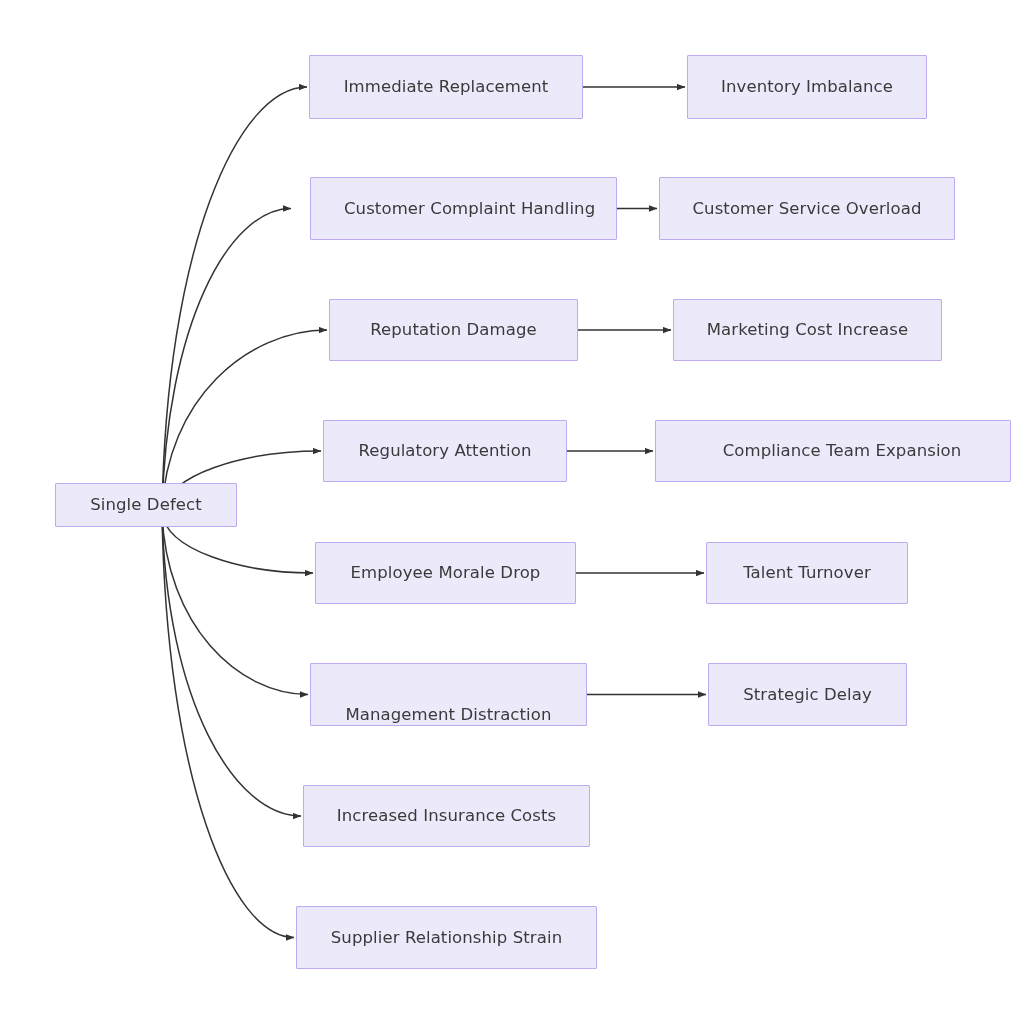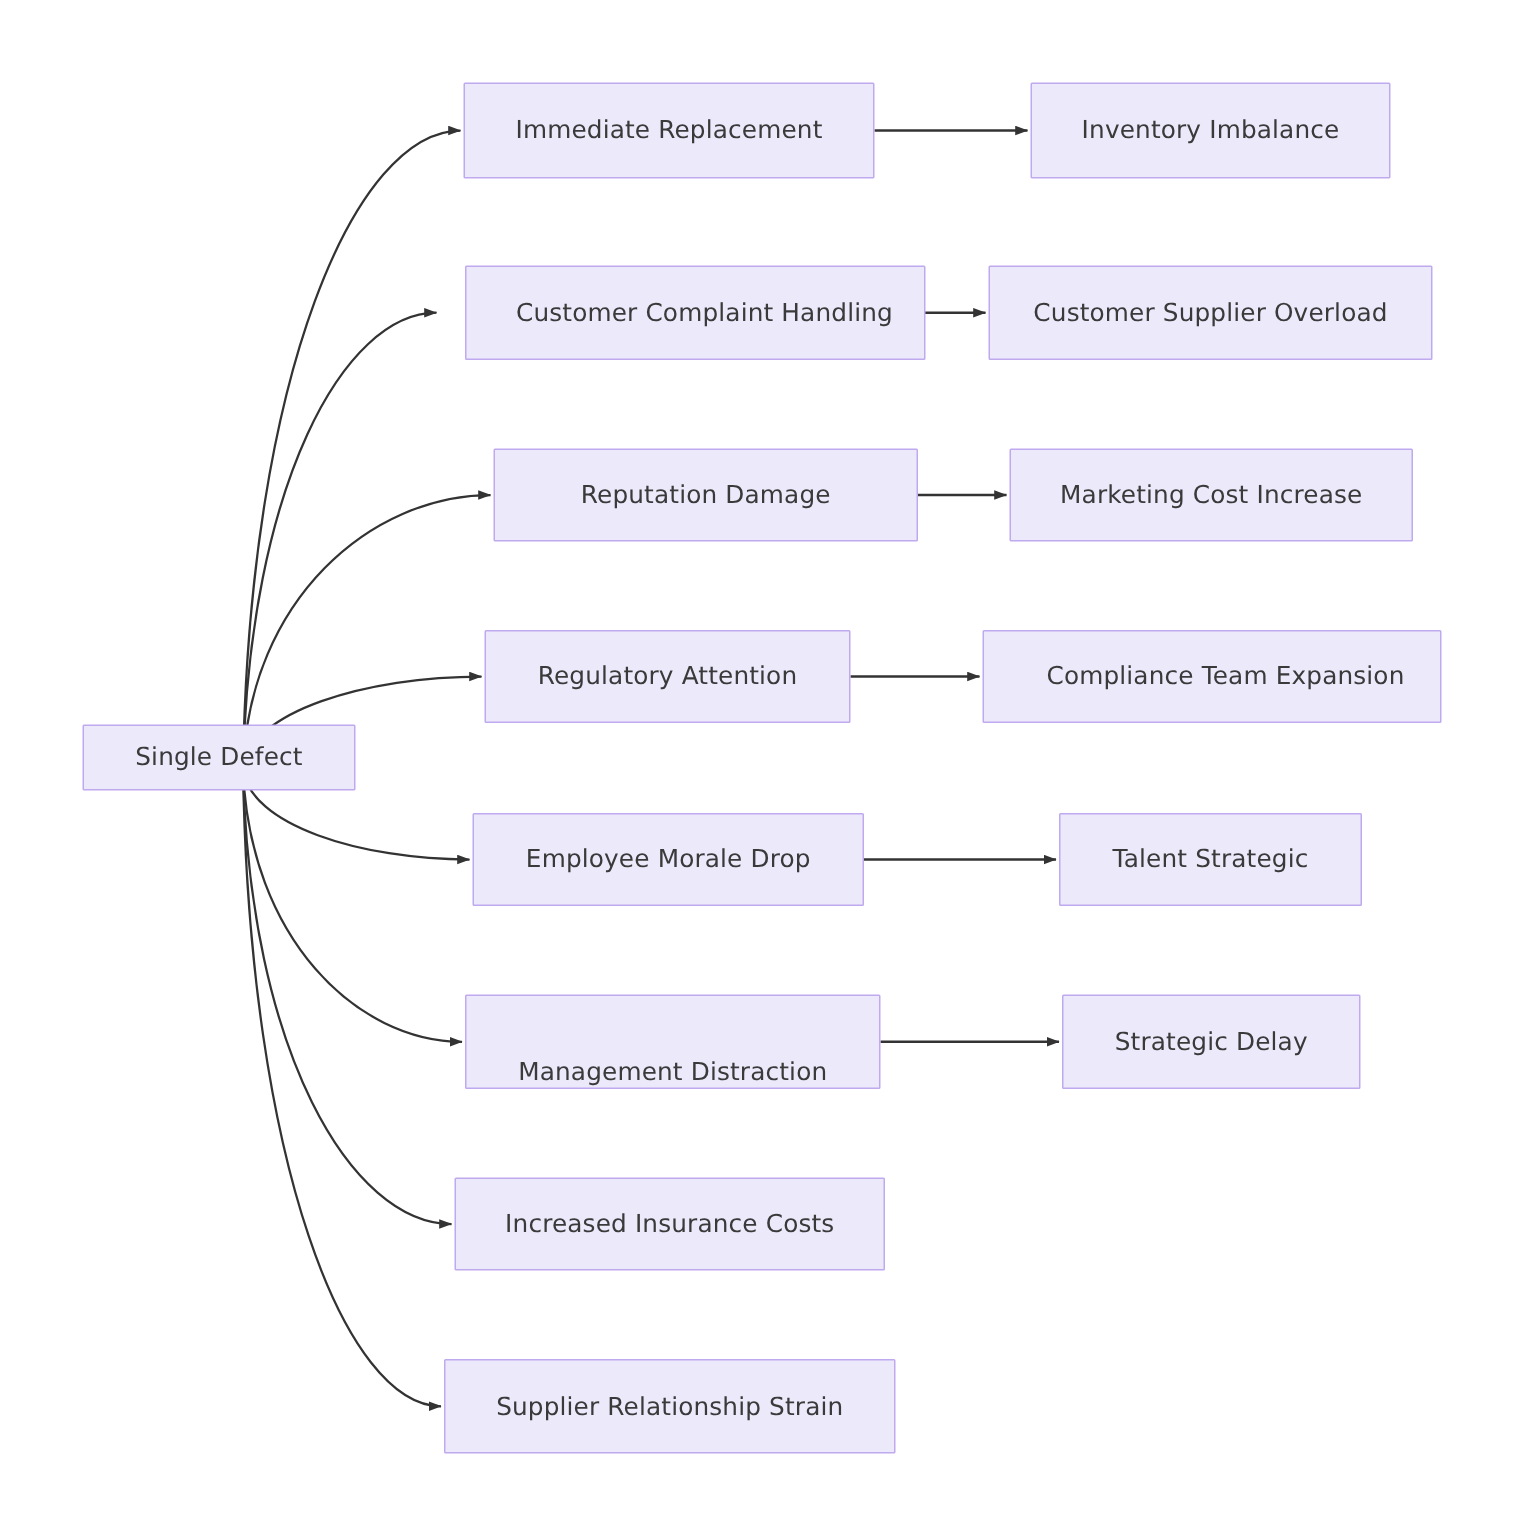--- a/index.html
+++ b/index.html
@@ -90,39 +90,39 @@
       <div class="node" id="node-immediate-replacement" style="left: 309px; top: 55px; width: 274px; height: 64px; text-align: right;">
         <span class="node-label">Immediate Replacement</span>
       </div>
       <div class="node" id="node-inventory-imbalance" style="left: 687px; top: 55px; width: 240px; height: 64px;">
         <span class="node-label">Inventory Imbalance</span>
       </div>
       <div class="node clipped" id="node-customer-complaint-handling" style="left: 293px; top: 177px; width: 307px; height: 63px; margin-left: 17px;">
         <span class="node-label">Customer Complaint Handling</span>
       </div>
       <div class="node" id="node-customer-service-overload" style="left: 659px; top: 177px; width: 296px; height: 63px;">
-        <span class="node-label">Customer Supplier Overload</span>
+        <span class="node-label">Customer Service Overload</span>
       </div>
-      <div class="node" id="node-reputation-damage" style="left: 329px; top: 299px; width: 283px; height: 62px;">
+      <div class="node" id="node-reputation-damage" style="left: 329px; top: 299px; width: 249px; height: 62px;">
         <span class="node-label">Reputation Damage</span>
       </div>
       <div class="node" id="node-marketing-cost-increase" style="left: 673px; top: 299px; width: 269px; height: 62px;">
         <span class="node-label">Marketing Cost Increase</span>
       </div>
       <div class="node" id="node-regulatory-attention" style="left: 323px; top: 420px; width: 244px; height: 62px;">
         <span class="node-label">Regulatory Attention</span>
       </div>
-      <div class="node" id="node-compliance-team-expansion" style="left: 655px; top: 420px; width: 306px; height: 62px; padding-left: 18px;">
+      <div class="node" id="node-compliance-team-expansion" style="left: 655px; top: 420px; width: 356px; height: 62px; padding-left: 18px;">
         <span class="node-label">Compliance Team Expansion</span>
       </div>
       <div class="node" id="node-employee-morale-drop" style="left: 315px; top: 542px; width: 261px; height: 62px;">
         <span class="node-label">Employee Morale Drop</span>
       </div>
       <div class="node" id="node-talent-turnover" style="left: 706px; top: 542px; width: 202px; height: 62px;">
-        <span class="node-label">Talent Strategic</span>
+        <span class="node-label">Talent Turnover</span>
       </div>
       <div class="node" id="node-management-distraction" style="left: 310px; top: 663px; width: 277px; height: 63px; align-items: flex-end;">
         <span class="node-label">Management Distraction</span>
       </div>
       <div class="node" id="node-strategic-delay" style="left: 708px; top: 663px; width: 199px; height: 63px;">
         <span class="node-label">Strategic Delay</span>
       </div>
       <div class="node" id="node-increased-insurance-costs" style="left: 303px; top: 785px; width: 287px; height: 62px;">
         <span class="node-label">Increased Insurance Costs</span>
       </div>

